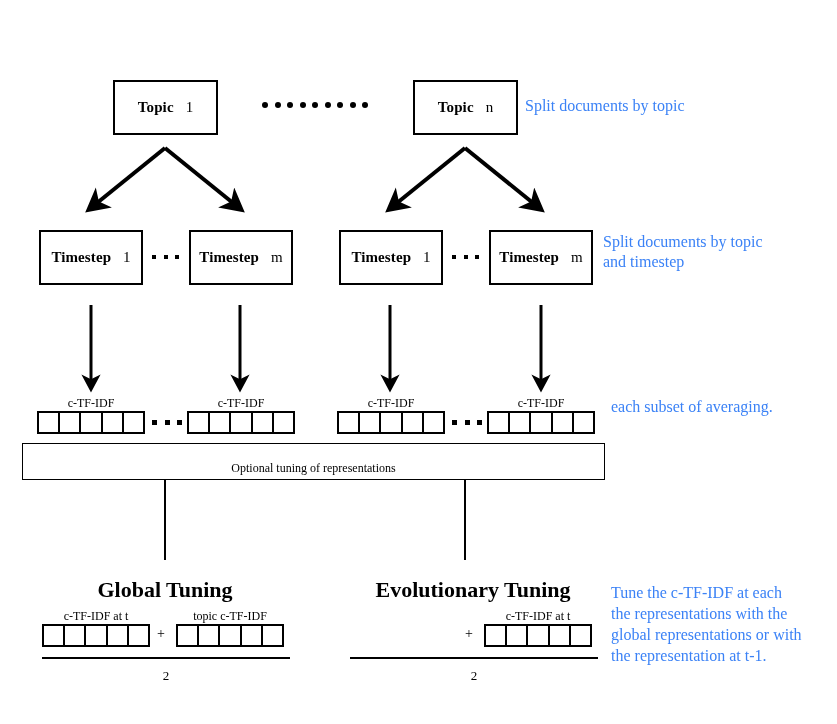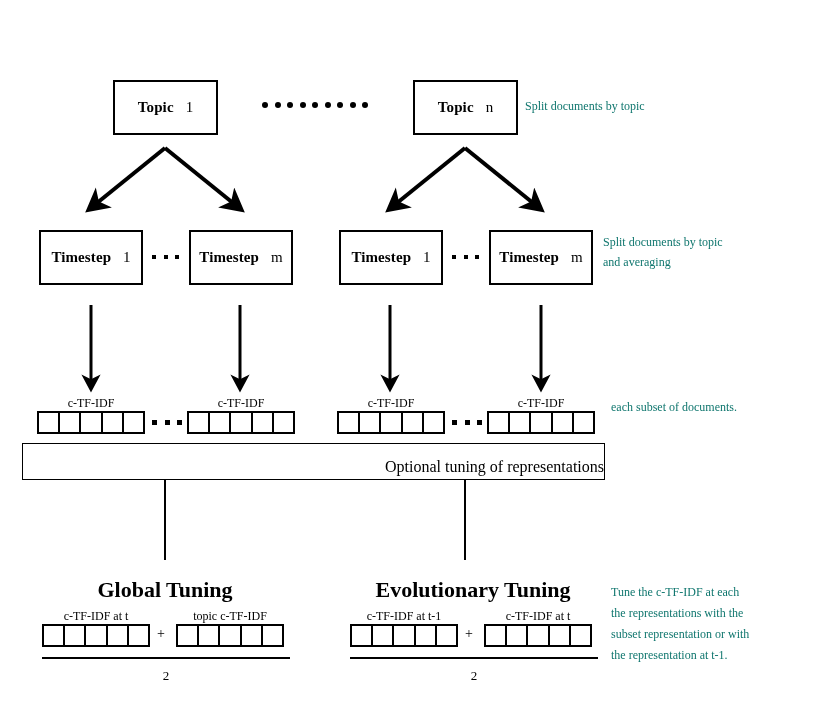--- a/index.html
+++ b/index.html
@@ -78,23 +78,23 @@
   .dots-mid i {
     display: block;
     width: 5px;
     height: 5px;
     background: #000;
   }
 
   
   .note {
     position: absolute;
-    font-size: 12px;
+    font-size: 16px;
     line-height: 20px;
-    color: #0f766e;
+    color: #3b82f6;
   }
 
   
   .vecwrap { position: absolute; }
   .veclabel {
     position: absolute;
     left: 0;
     width: 100%;
     text-align: center;
     font-size: 12px;
@@ -120,22 +120,22 @@
     position: absolute;
     border: 1px solid #000;
     box-sizing: border-box;
     background: #fff;
   }
   .tunebox-label {
     position: absolute;
     left: 0;
     width: 100%;
     bottom: 3px;
-    text-align: right;
-    font-size: 16px;
+    text-align: center;
+    font-size: 12px;
   }
   .vline {
     position: absolute;
     width: 2px;
     background: #000;
   }
 
   
   .formula-title {
     position: absolute;
@@ -250,21 +250,21 @@
     <i></i>
   </div>
 
   <div class="hardbox" style="left:489px; top:230px; width:104px; height:55px;">
     <span class="boxlabel">Timestep</span>
     <span class="boxindex">m</span>
   </div>
 
   <div class="note" style="left:603px; top:232px; width:235px;">
     <div>Split documents by topic</div>
-    <div>and averaging</div>
+    <div>and timestep</div>
   </div>
 
   <div class="vecwrap" style="left:37px; top:396px; width:108px; height:38px;">
     <div class="veclabel" style="top:0;">c-TF-IDF</div>
     <div class="vec" style="left:0; top:15px; width:108px; height:23px;">
       <span></span>
       <span></span>
       <span></span>
       <span></span>
       <span></span>
@@ -310,21 +310,21 @@
     <div class="vec" style="left:0; top:15px; width:108px; height:23px;">
       <span></span>
       <span></span>
       <span></span>
       <span></span>
       <span></span>
     </div>
   </div>
 
   <div class="note" style="left:611px; top:397px; width:226px;">
-    <div>each subset of documents.</div>
+    <div>each subset of averaging.</div>
   </div>
 
   <div class="tunebox" style="left:22px; top:443px; width:583px; height:37px;">
     <div class="tunebox-label">Optional tuning of representations</div>
   </div>
   <div class="vline" style="left:164px; top:480px; width:2px; height:80px;"></div>
   <div class="vline" style="left:464px; top:480px; width:2px; height:80px;"></div>
 
   <div class="formula-title" style="left:40px; top:577px; width:250px;">
     <span>Global Tuning</span>
@@ -358,30 +358,20 @@
 
   <div class="fracbar" style="left:42px; top:657px; width:248px;"></div>
   <div class="denom" style="left:42px; top:668px; width:248px;">
     <span>2</span>
   </div>
 
   <div class="formula-title" style="left:348px; top:577px; width:250px;">
     <span>Evolutionary Tuning</span>
   </div>
 
-  <div class="vecwrap" style="left:350px; top:609px; width:108px; height:38px;">
-    <div class="veclabel" style="top:0;">c-TF-IDF at t-1</div>
-    <div class="vec" style="left:0; top:15px; width:108px; height:23px;">
-      <span></span>
-      <span></span>
-      <span></span>
-      <span></span>
-      <span></span>
-    </div>
-  </div>
 
   <div class="plus" style="left:460px; top:626px; width:18px;">
     <span>+</span>
   </div>
 
   <div class="vecwrap" style="left:484px; top:609px; width:108px; height:38px;">
     <div class="veclabel" style="top:0;">c-TF-IDF at t</div>
     <div class="vec" style="left:0; top:15px; width:108px; height:23px;">
       <span></span>
       <span></span>
@@ -392,17 +382,17 @@
   </div>
 
   <div class="fracbar" style="left:350px; top:657px; width:248px;"></div>
   <div class="denom" style="left:350px; top:668px; width:248px;">
     <span>2</span>
   </div>
 
   <div class="note" style="left:611px; top:582px; width:226px; line-height:21px;">
     <div>Tune the c-TF-IDF at each</div>
     <div>the representations with the</div>
-    <div>subset representation or with</div>
+    <div>global representations or with</div>
     <div>the representation at t-1.</div>
   </div>
 
 </div>
 
 </body></html>

